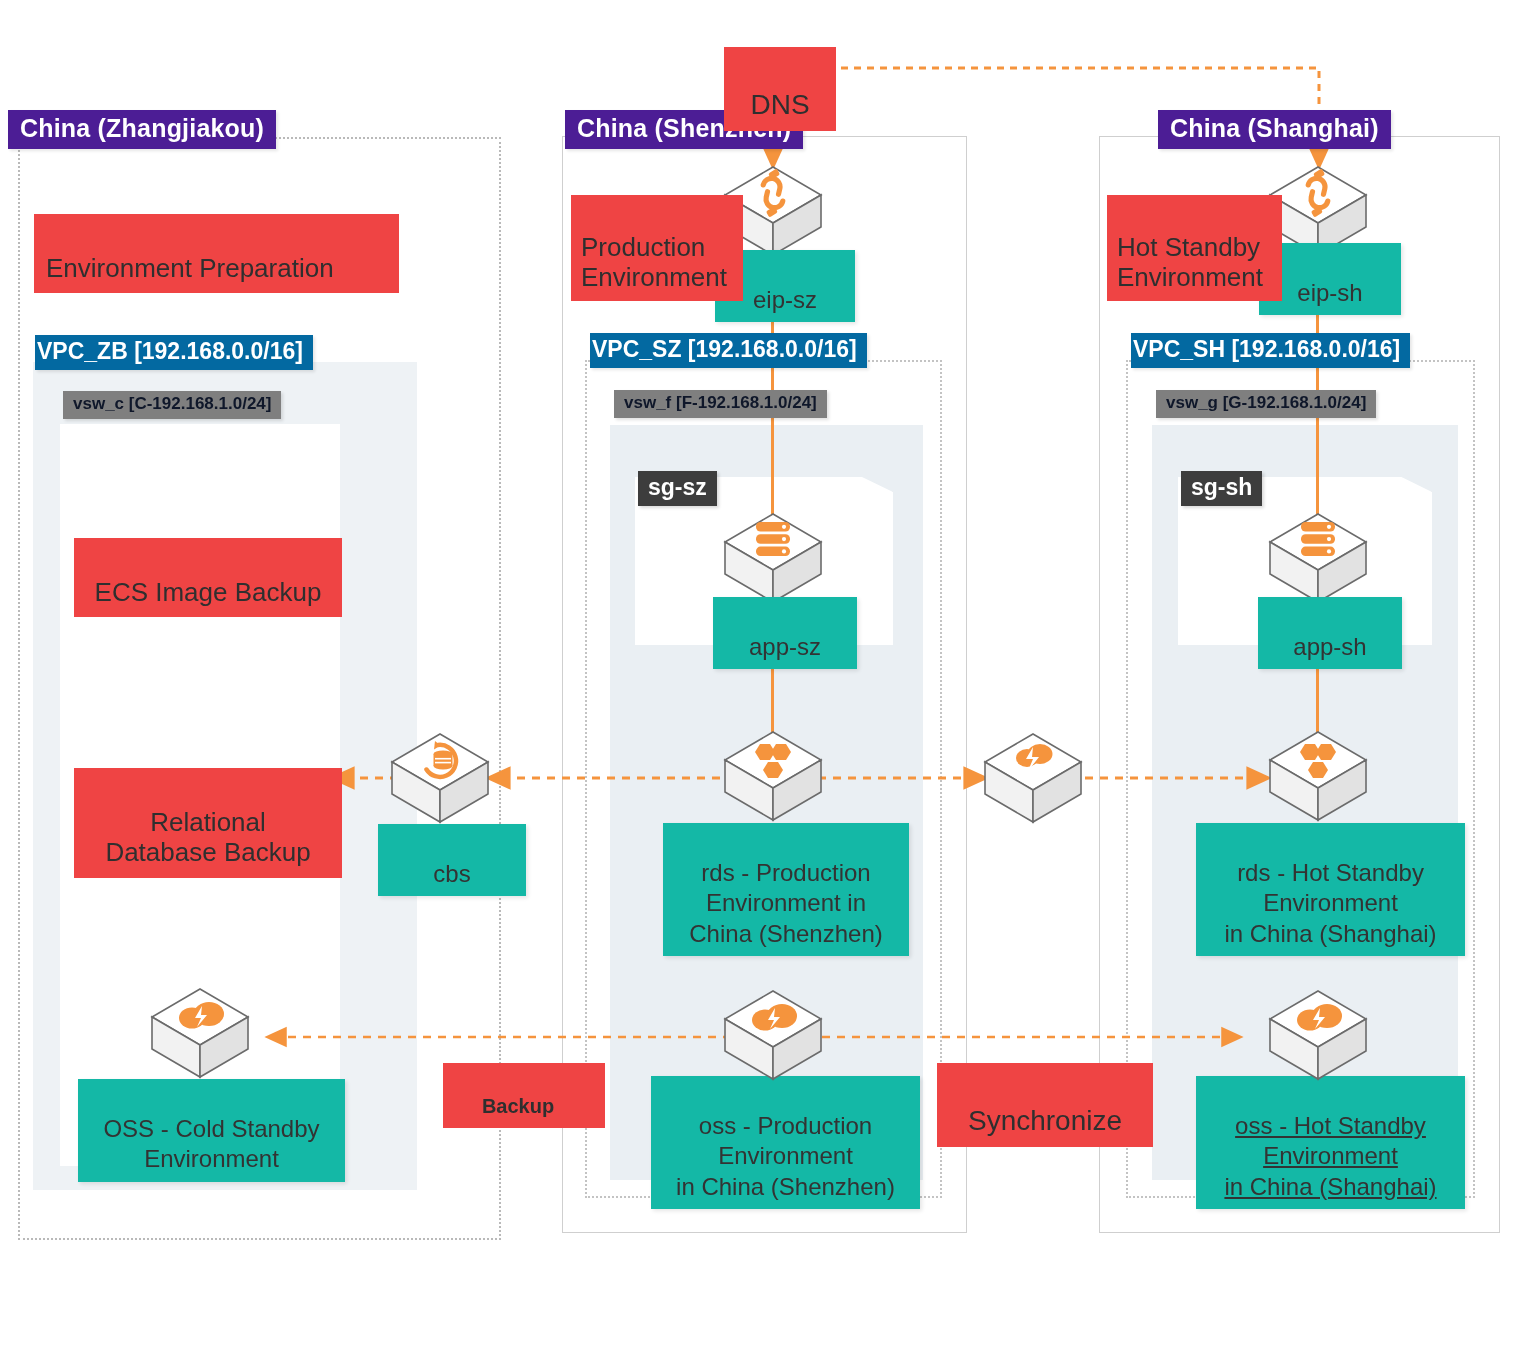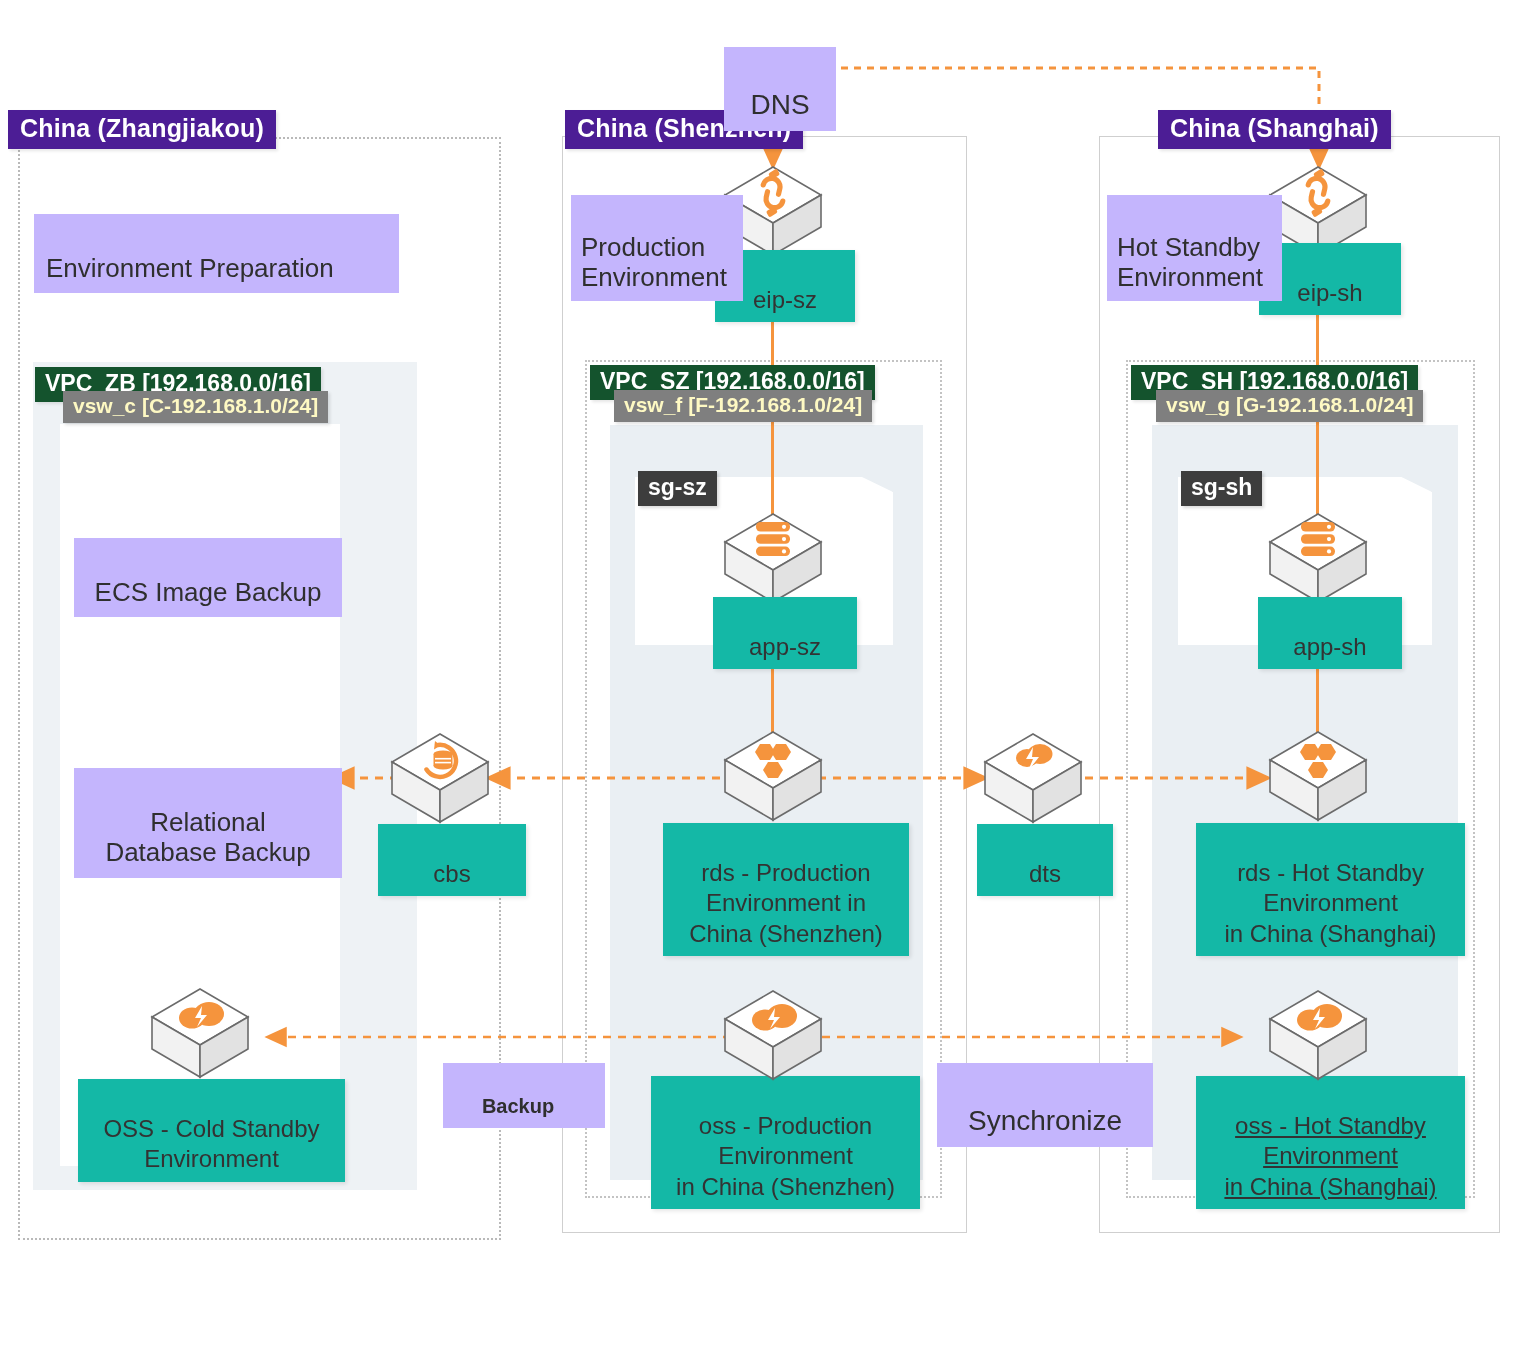--- a/index.html
+++ b/index.html
@@ -18,45 +18,45 @@
     position:absolute;background:#4c1d95;color:#ffffff;
     font-size:25px;font-weight:bold;letter-spacing:.2px;
     padding:4px 12px 6px 12px;white-space:nowrap;z-index:40;
     box-shadow:2px 2px 3px rgba(0,0,0,.10);
   }
 
   
   .vpc-dotted{border:2px dotted #c3c3c3;background:transparent;}
   .vpc-fill{background:#eef2f5;}
   .vpc-title{
-    position:absolute;background:#14532d;color:#ffffff;
-    font-size:23px;font-weight:bold;padding:3px 10px 5px 10px;
-    white-space:nowrap;z-index:40;box-shadow:2px 2px 3px rgba(0,0,0,.10);margin-top:32px;
+    position:absolute;background:#0369a1;color:#ffffff;
+    font-size:23px;font-weight:bold;padding:3px 10px 5px 2px;
+    white-space:nowrap;z-index:40;box-shadow:2px 2px 3px rgba(0,0,0,.10);
   }
 
   
   .vsw-box{background:#ffffff;}
   .vsw-box-blue{background:#eaeff3;}
   .vsw-title{
-    position:absolute;background:#7f7f7f;color:#fef9c3;
-    font-size:21px;font-weight:bold;padding:3px 10px 5px 10px;
+    position:absolute;background:#7f7f7f;color:#0f172a;
+    font-size:17px;font-weight:bold;padding:3px 10px 5px 10px;
     white-space:nowrap;z-index:41;box-shadow:2px 2px 3px rgba(0,0,0,.12);
   }
 
   
   .sg-box{background:#ffffff;box-shadow:2px 2px 4px rgba(0,0,0,.09);}
   .sg-title{
     position:absolute;background:#3d3d3d;color:#ffffff;
     font-size:23px;font-weight:bold;padding:3px 10px 5px 10px;
     white-space:nowrap;z-index:42;box-shadow:2px 2px 3px rgba(0,0,0,.15);
   }
 
   
   .chip{
-    position:absolute;background:#c4b5fd;color:#2f2f2f;
+    position:absolute;background:#ef4444;color:#2f2f2f;
     font-size:26px;line-height:1.18;padding:6px 12px 8px 12px;
     white-space:pre-line;z-index:45;text-align:center;
   }
   .chip.left{text-align:left;}
 
   
   .nodelabel{
     position:absolute;background:#14b8a6;color:#333333;
     font-size:24px;line-height:1.26;padding:5px 12px 7px 12px;
     white-space:pre-line;text-align:center;z-index:30;
@@ -388,21 +388,18 @@
       <polygon points="52,4 100,32 52,60 4,32" fill="#ffffff" stroke="#6b6b6b" stroke-width="1.6"></polygon>
       <polygon points="4,32 52,60 52,92 4,64" fill="#f2f2f2" stroke="#6b6b6b" stroke-width="1.6"></polygon>
       <polygon points="100,32 100,64 52,92 52,60" fill="#e2e2e2" stroke="#6b6b6b" stroke-width="1.6"></polygon>
       <g transform="translate(52,27)">
         <ellipse cx="-6" cy="1" rx="11" ry="9" fill="#f5943d"></ellipse>
         <ellipse cx="7" cy="-3" rx="12.5" ry="10" fill="#f5943d"></ellipse>
         <path d="M0,-10 L-7,2 L0,2 L-5,14 L6,0 L-1,0 z" fill="#ffffff"></path>
       </g>
     </svg>
   </div>
-  <div class="nodelabel" style="left:977px;top:824px;width:112px;">
-    <span>dts</span>
-  </div>
 
   <div class="chip" style="left:937px;top:1063px;width:196px;font-size:28px;padding:8px 10px 10px 10px;">
     <span>Synchronize</span>
   </div>
 
 </div>
 
 </body></html>

